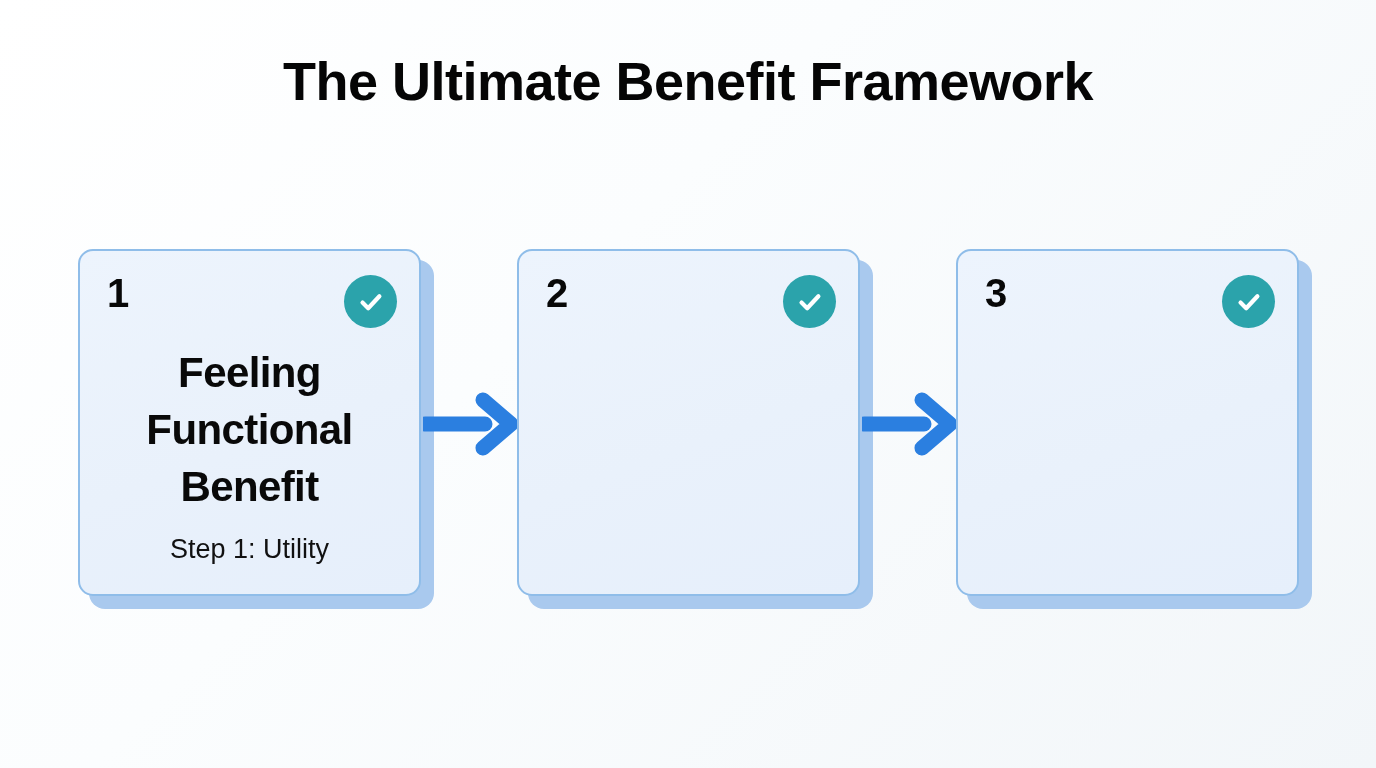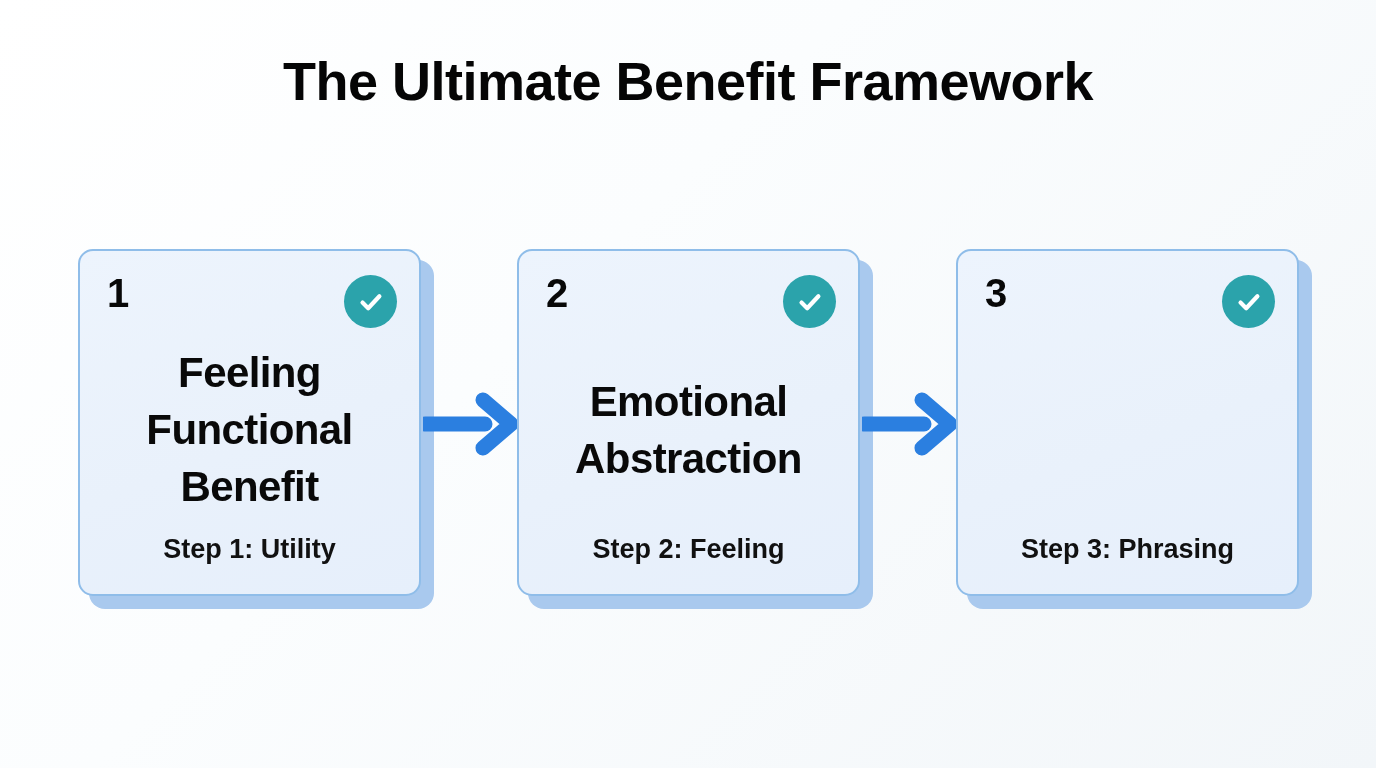--- a/index.html
+++ b/index.html
@@ -118,21 +118,21 @@
     white-space: pre-line;
   }
 
   .card-subtitle {
     position: absolute;
     left: 14px;
     right: 14px;
     top: 282px;
     text-align: center;
     font-size: 27px;
-    font-weight: 700;
+    font-weight: 400;
     color: #111111;
     line-height: 1.2;
   }
 
   
   .connector {
     position: absolute;
     top: 140px;
     width: 96px;
     height: 70px;
@@ -175,40 +175,36 @@
 
     <div class="card-slot slot-1">
       <div class="card-shadow"></div>
       <div class="card">
         <div class="step-number">2</div>
         <div class="check-badge">
           <svg width="30" height="30" viewBox="0 0 30 30" aria-hidden="true">
             <path d="M6.5 15.6 L12.2 21.2 L23.4 9.2" fill="none" stroke="#ffffff" stroke-width="4.2" stroke-linecap="round" stroke-linejoin="round"></path>
           </svg>
         </div>
-        <div class="card-title">Emotional
-Abstraction</div>
-        <div class="card-subtitle">Step 2: Feeling</div>
       </div>
     </div>
 
     <div class="connector conn-1">
       <svg width="96" height="70" viewBox="0 0 96 70" aria-hidden="true">
         <line x1="2" y1="35" x2="62" y2="35" stroke="#2b7fe0" stroke-width="15" stroke-linecap="round"></line>
         <path d="M60 11 L88 35 L60 59" fill="none" stroke="#2b7fe0" stroke-width="15" stroke-linecap="round" stroke-linejoin="round"></path>
       </svg>
     </div>
 
     <div class="card-slot slot-2">
       <div class="card-shadow"></div>
       <div class="card">
         <div class="step-number">3</div>
         <div class="check-badge">
           <svg width="30" height="30" viewBox="0 0 30 30" aria-hidden="true">
             <path d="M6.5 15.6 L12.2 21.2 L23.4 9.2" fill="none" stroke="#ffffff" stroke-width="4.2" stroke-linecap="round" stroke-linejoin="round"></path>
           </svg>
         </div>
-        <div class="card-subtitle">Step 3: Phrasing</div>
       </div>
     </div>
 
   </div>
 </div>
 
 </body></html>

